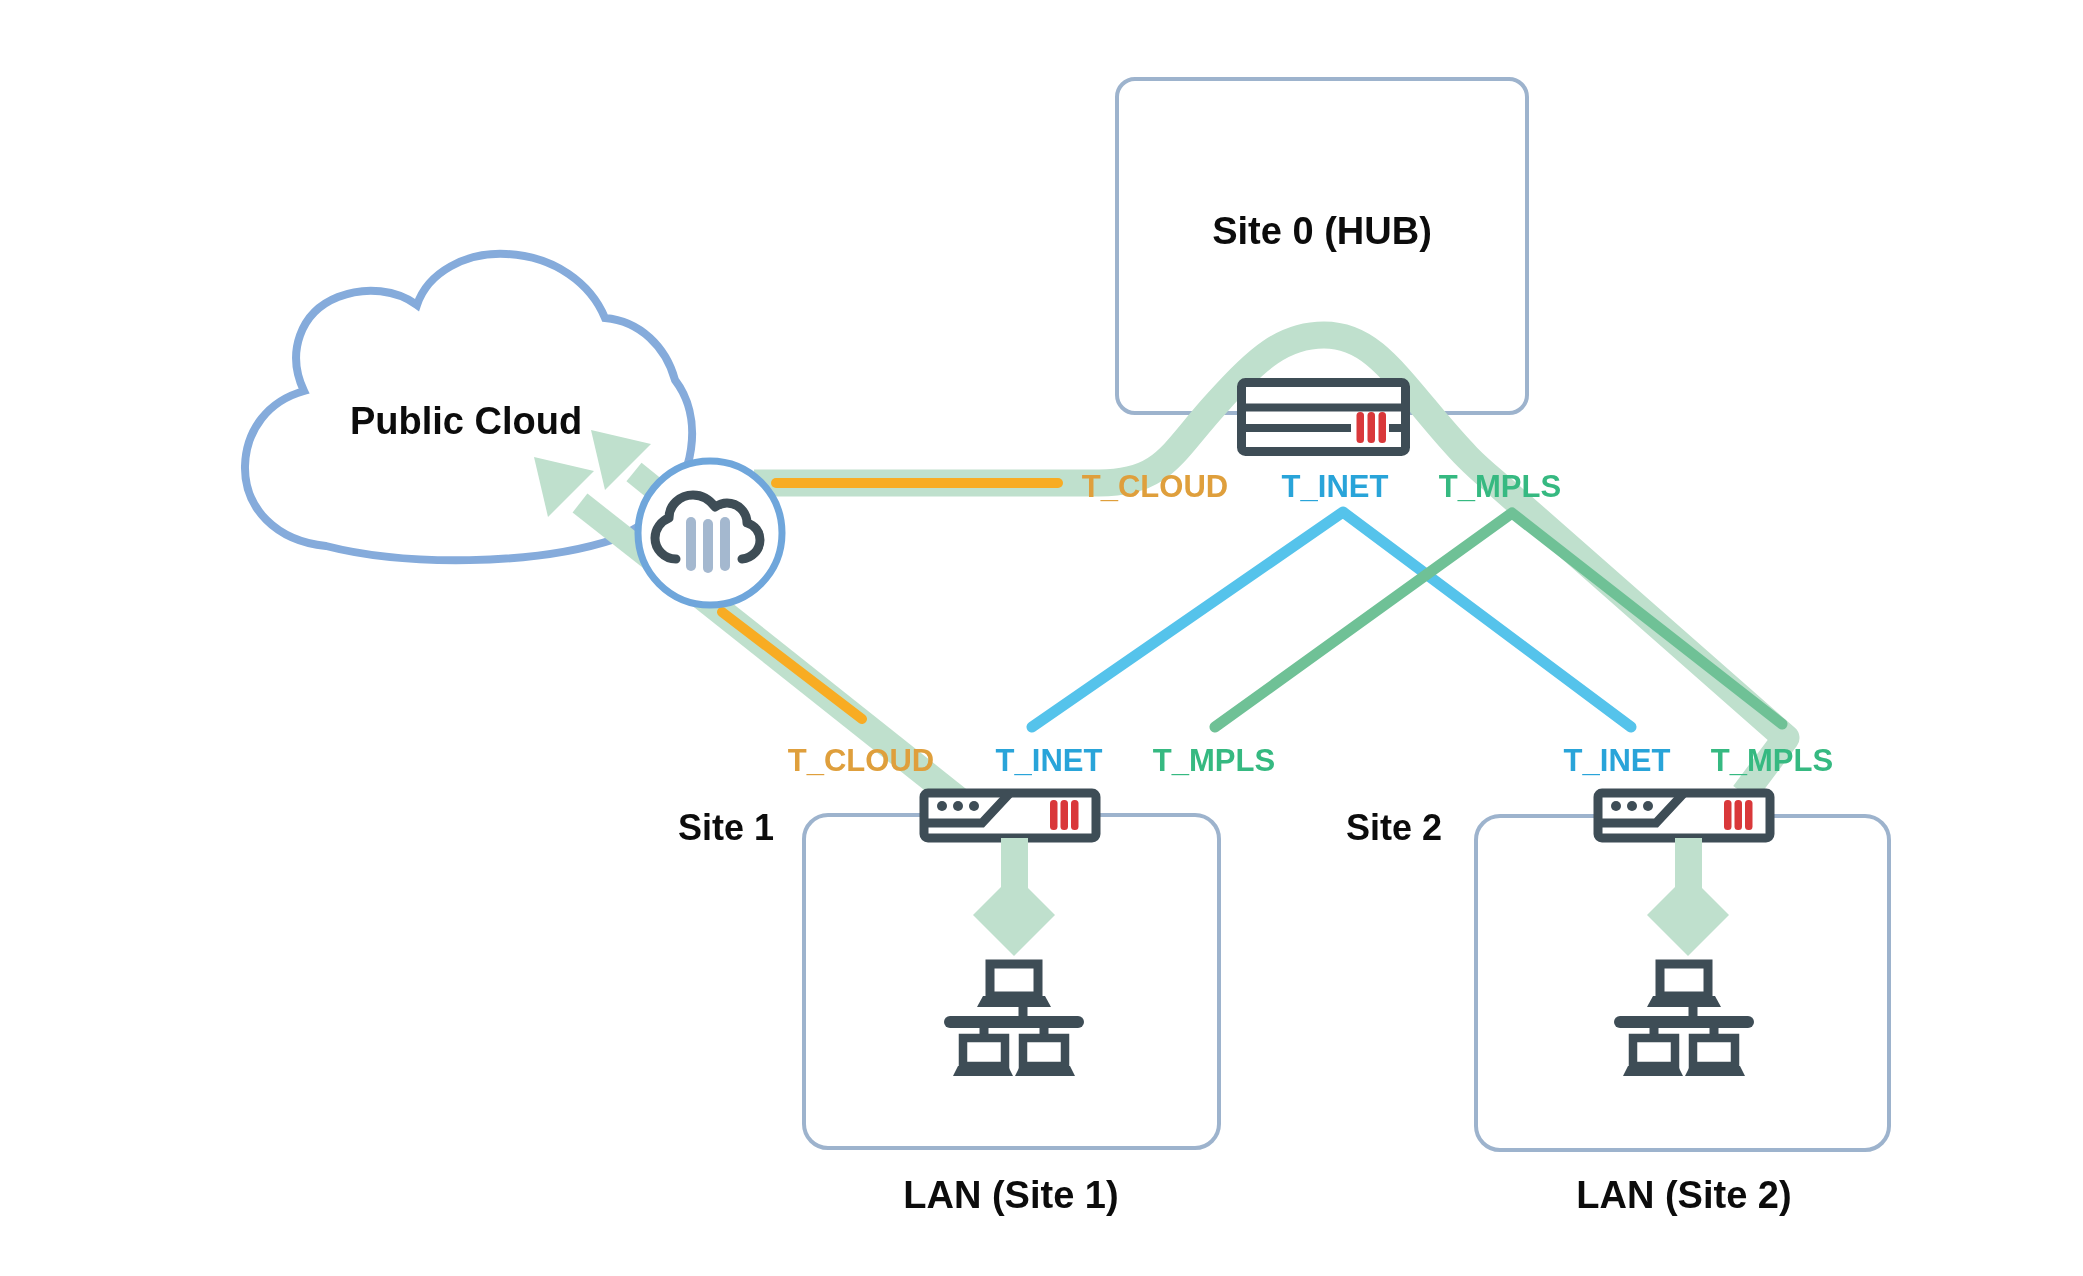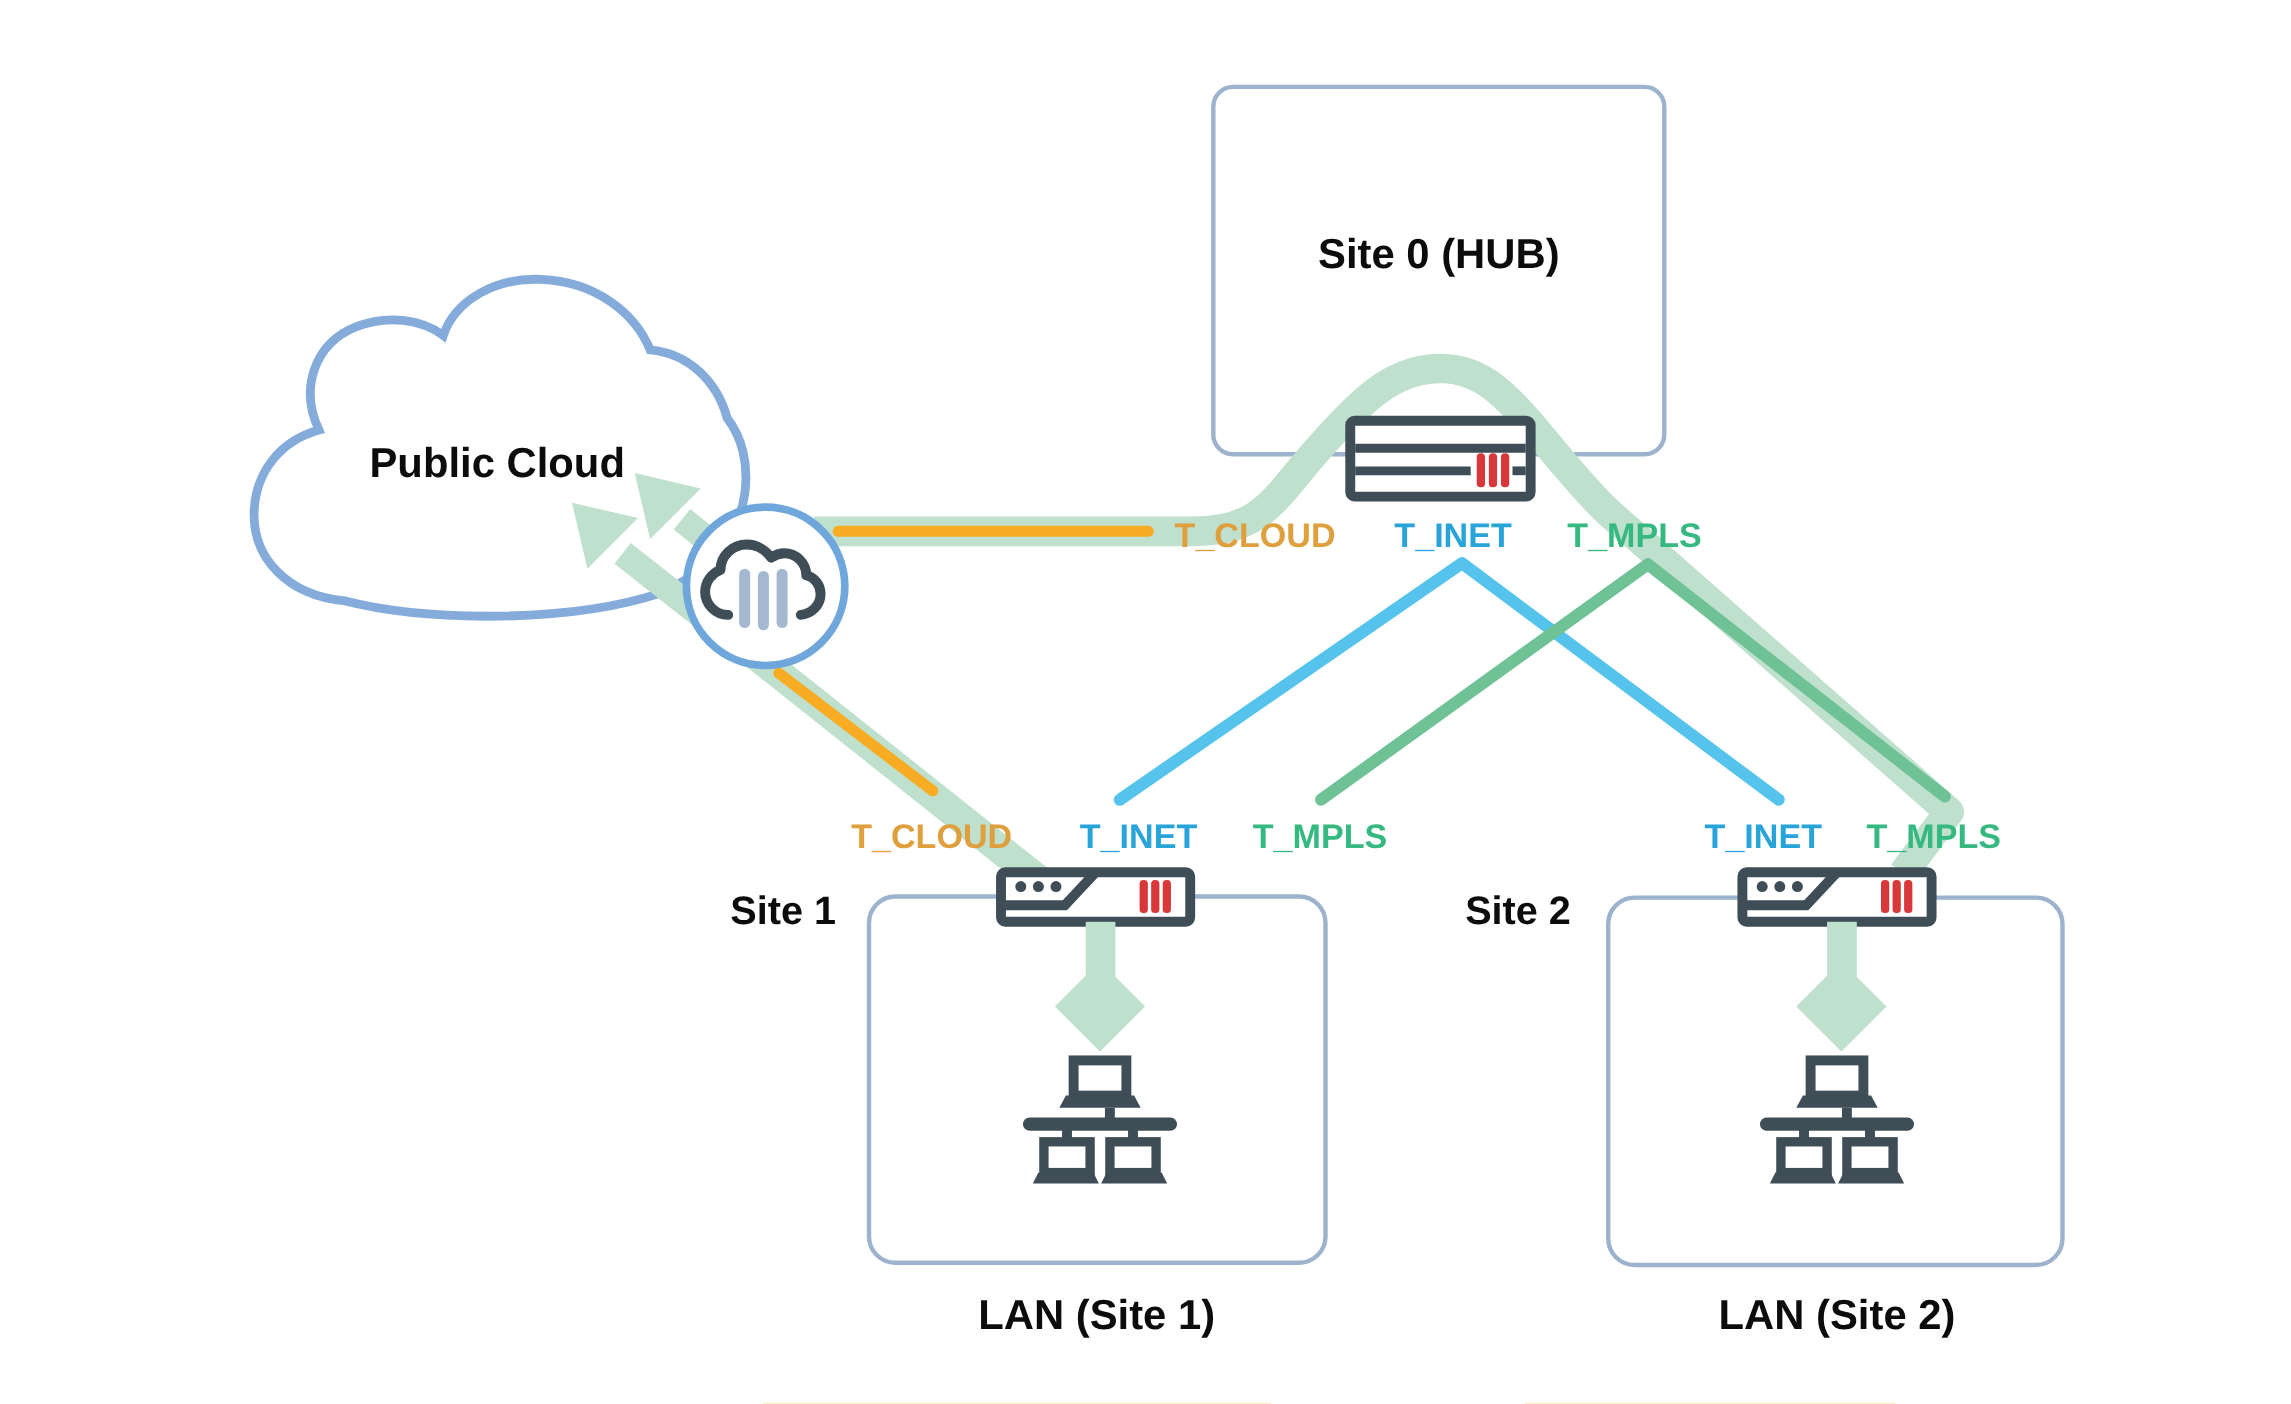--- a/index.html
+++ b/index.html
@@ -1,16 +1,16 @@
 <!DOCTYPE html>
 <html><head>
 <meta charset="utf-8">
 <style>
   html,body{margin:0;padding:0;background:#ffffff;}
-  .stage{width:1723px;height:1276px;position:relative;background:#eab308;}
+  .stage{width:1723px;height:1276px;position:relative;background:#c4b5fd;margin-left:14px;}
   svg{display:block;}
   text{font-family:"Liberation Sans", sans-serif;}
   .node-label{font-weight:700;font-size:38px;fill:#0c0c0c;text-anchor:middle;}
   .side-label{font-weight:700;font-size:36px;fill:#0c0c0c;text-anchor:end;}
   .transport{font-weight:700;font-size:31px;text-anchor:middle;}
 </style>
 </head>
 <body>
 
 <div class="stage">

